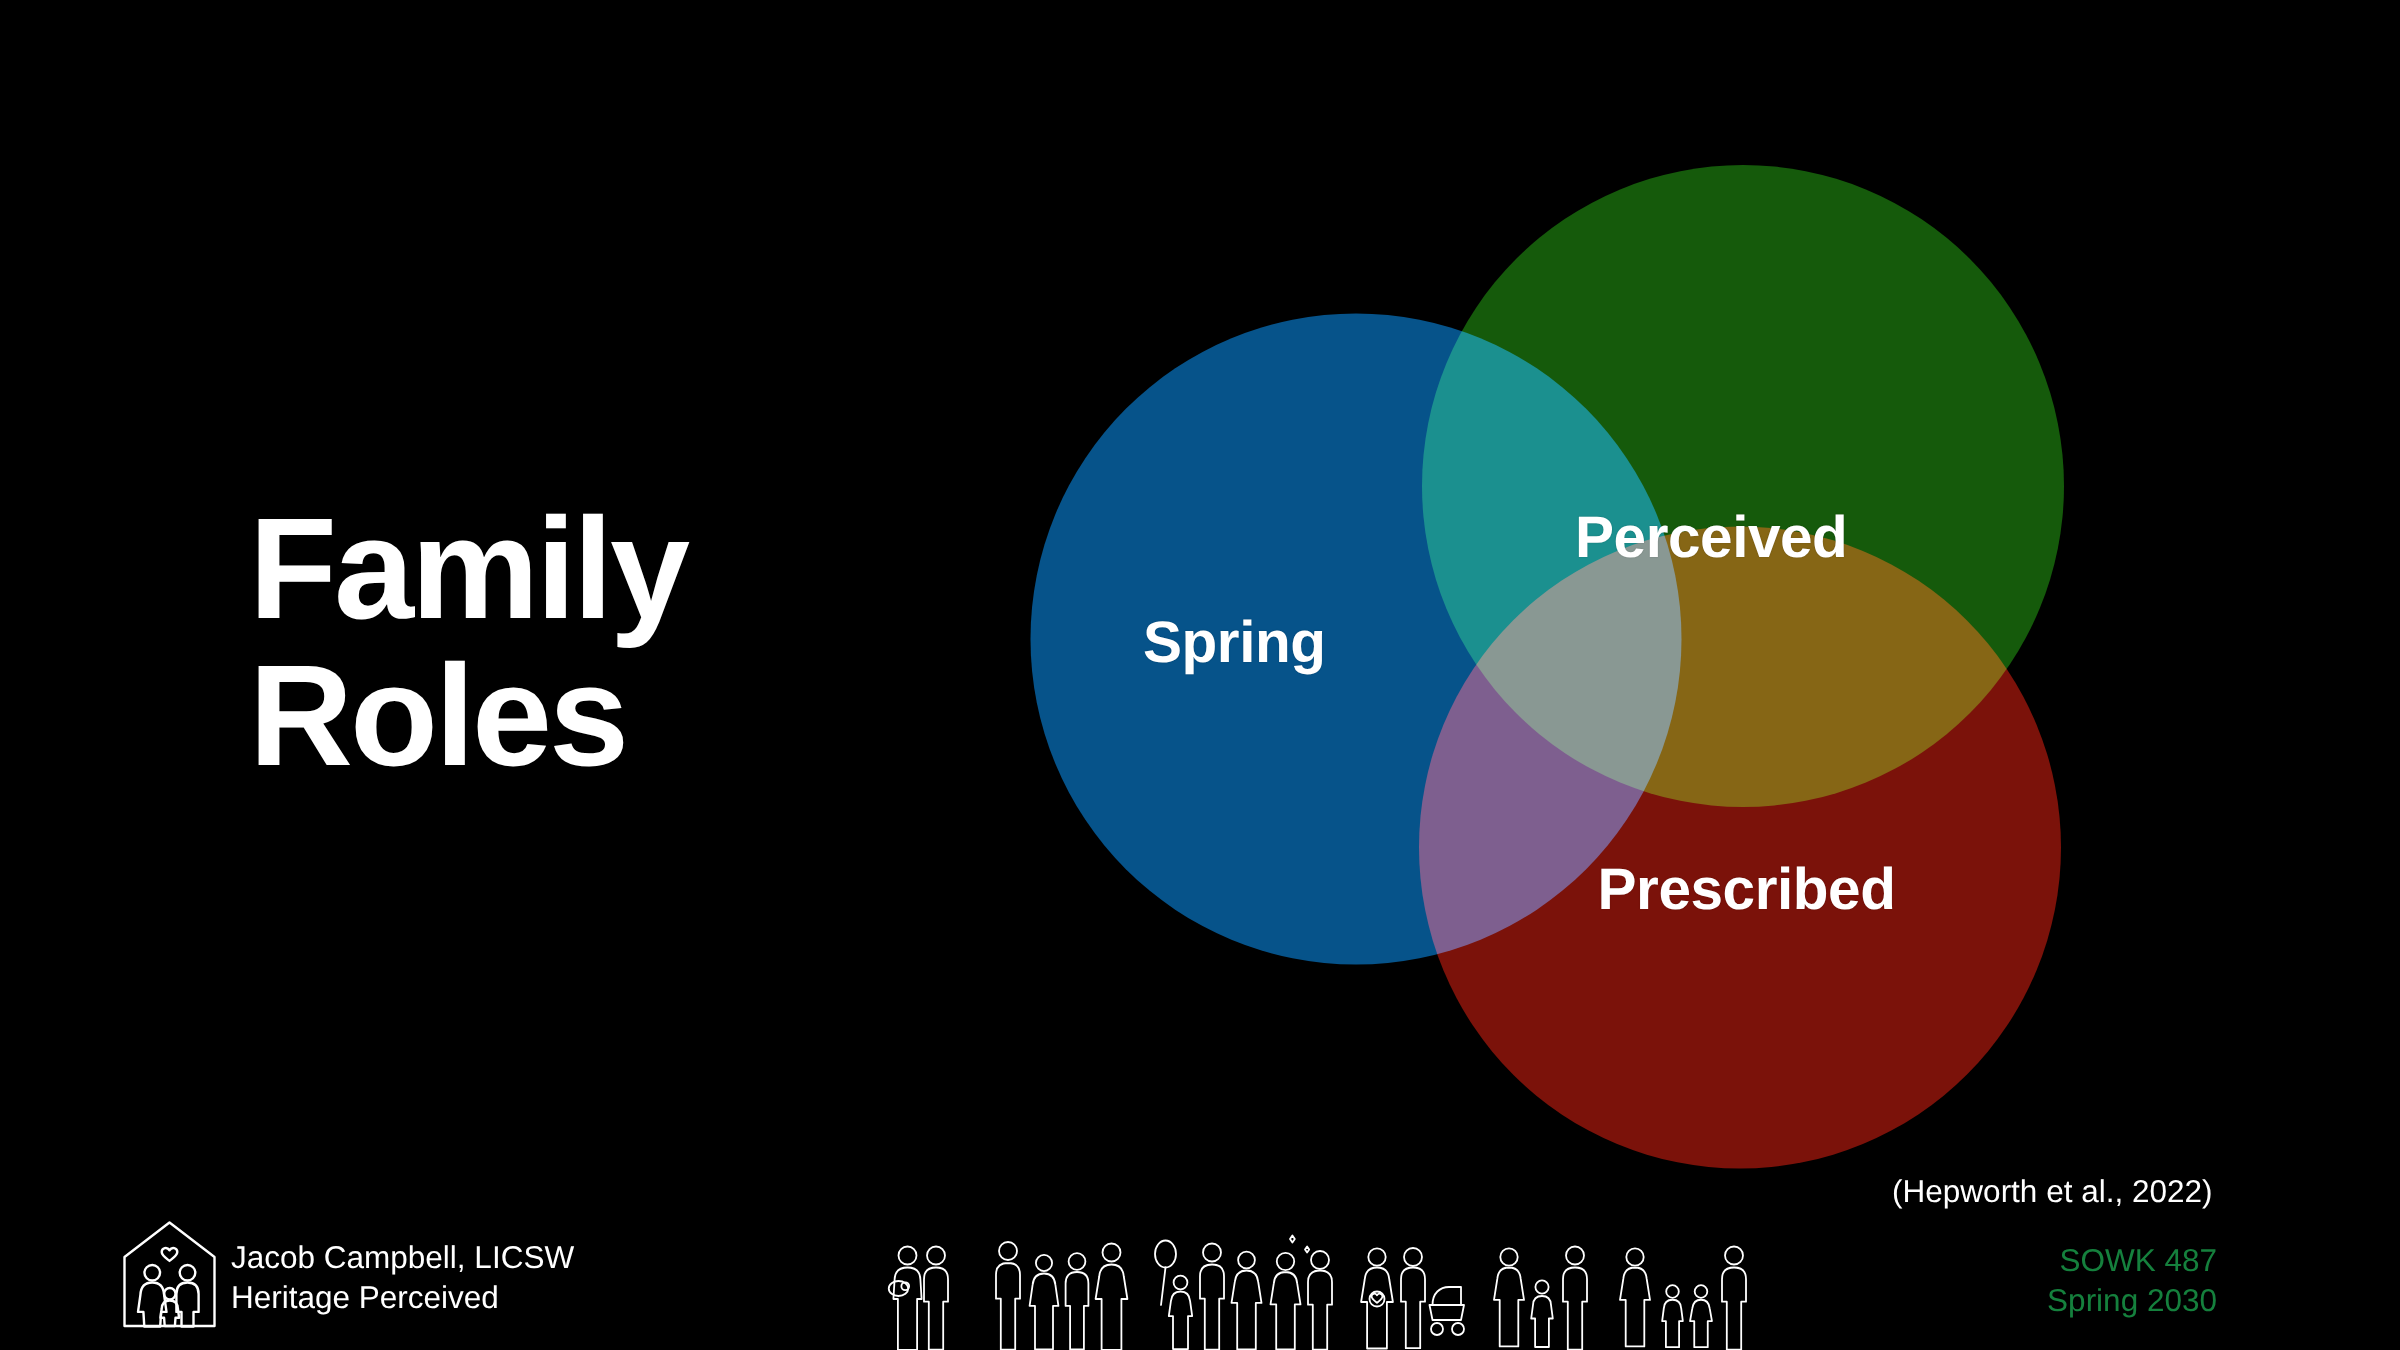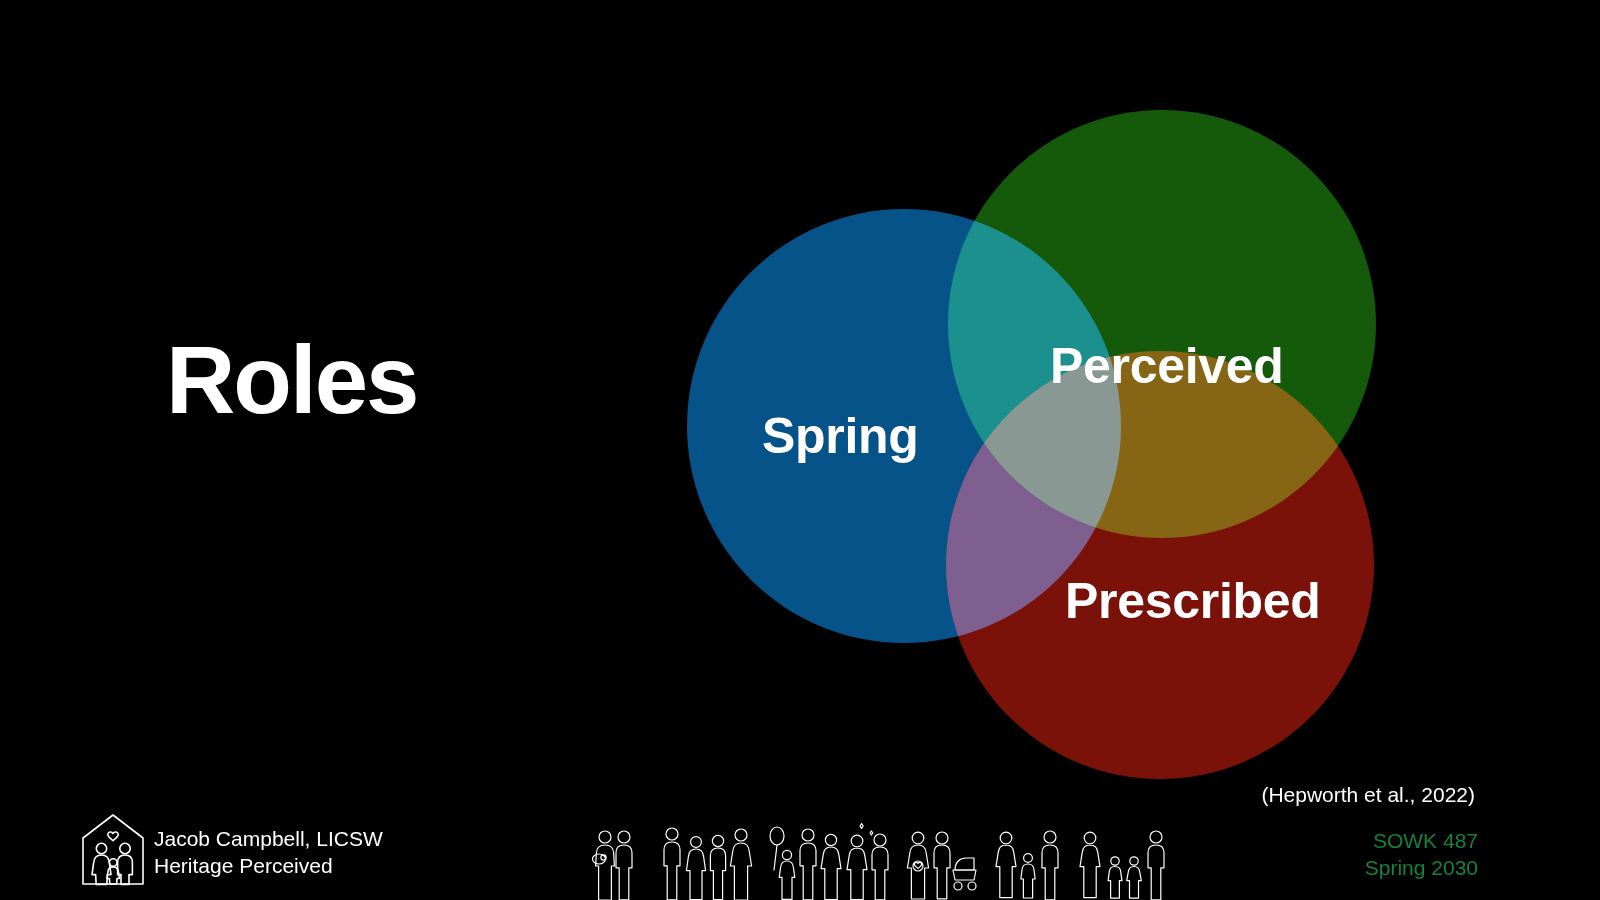--- a/index.html
+++ b/index.html
@@ -49,21 +49,21 @@
     width: 780px;
     height: 730px;
   }
   .venn-svg {
     position: absolute;
     left: 0;
     top: 0;
   }
   .venn-label {
     position: absolute;
-    font-size: 50px;
+    font-size: 39px;
     font-weight: 700;
     color: #ffffff;
     white-space: nowrap;
     letter-spacing: -0.3px;
     text-shadow: 0 0 1px rgba(0,0,0,0.25);
   }
   .label-enacted  { left: 122px; top: 327px; }
   .label-perceived{ left: 410px; top: 257px; }
   .label-prescribed{left: 403px; top: 492px; margin-left: 22px; }
 
@@ -119,20 +119,21 @@
     width: 600px;
     height: 86px;
   }
 </style>
 </head>
 <body>
 
 <div class="slide">
 
   <div class="title-block">
+    <div class="title-line">Family</div>
     <div class="title-line">Roles</div>
   </div>
 
   <div class="venn">
 
     <svg class="venn-svg" width="780" height="730" viewBox="0 0 780 730">
       <g style="isolation:isolate">
         <circle id="venn-c-enacted" style="mix-blend-mode:screen" cx="264" cy="346" r="217" fill="#06538a"></circle>
         <circle id="venn-c-perceived" style="mix-blend-mode:screen" cx="522" cy="244" r="214" fill="#155a0b"></circle>
         <circle id="venn-c-prescribed" style="mix-blend-mode:screen" cx="520" cy="485" r="214" fill="#7b120a"></circle>

